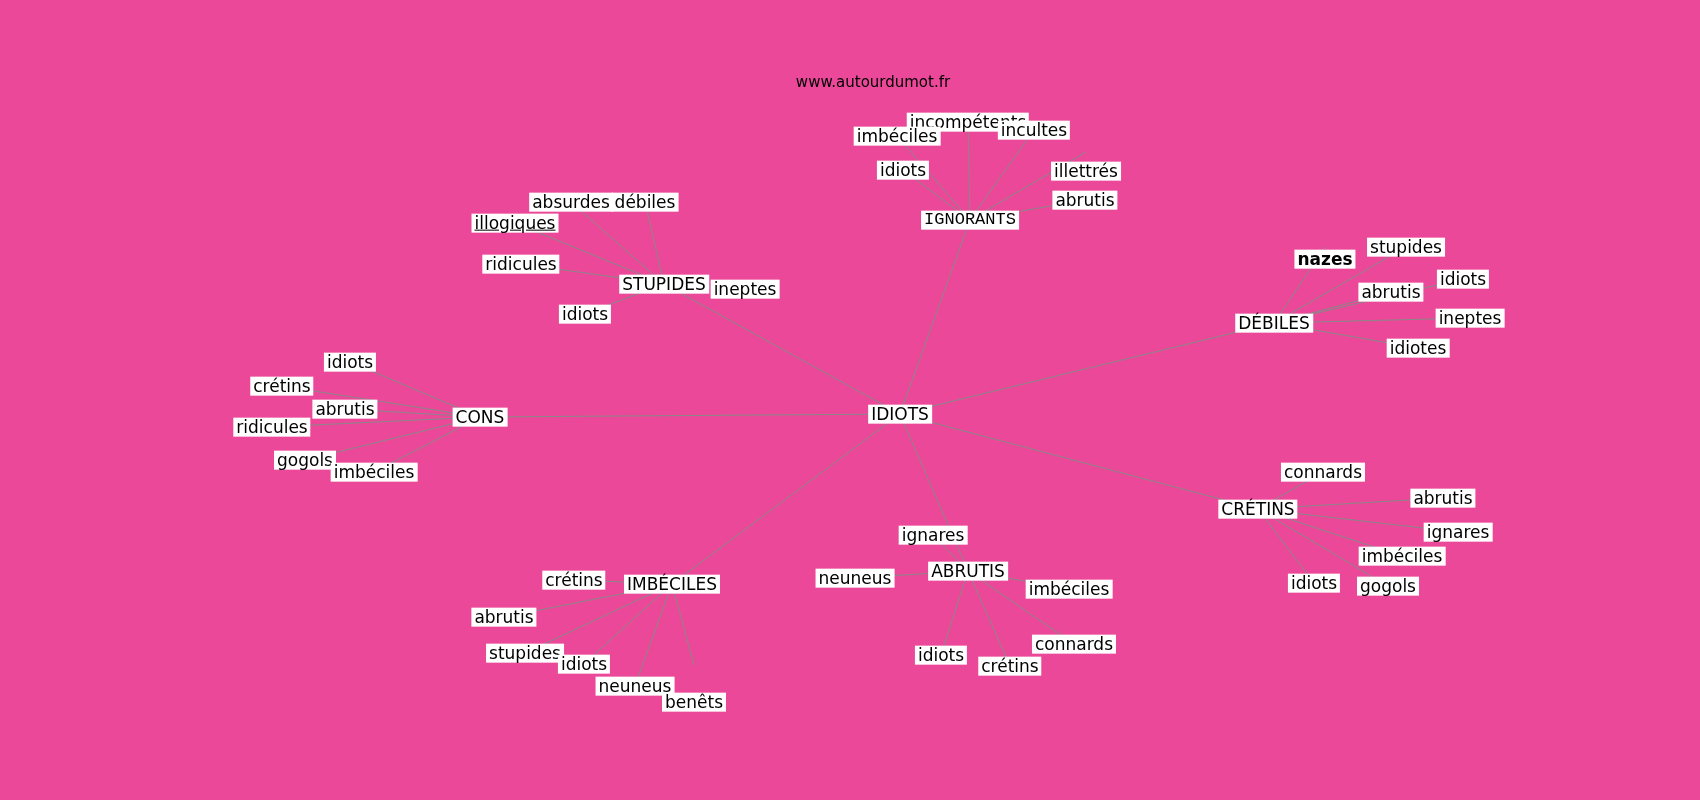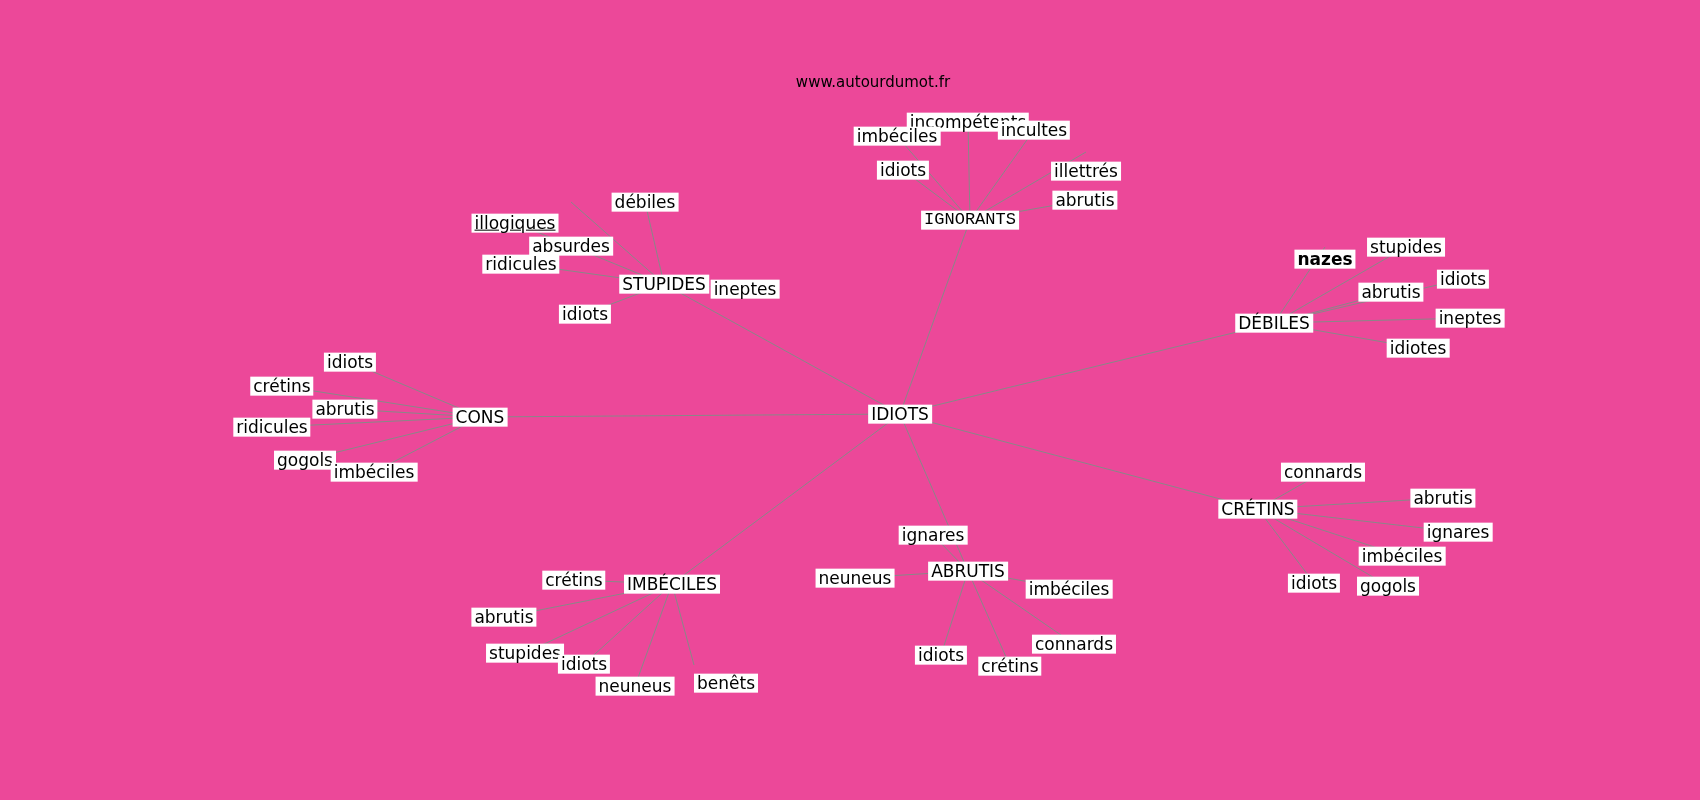--- a/index.html
+++ b/index.html
@@ -105,21 +105,21 @@
     </svg>
   <div class="site-title" style="left:873px; top:82px;">www.autourdumot.fr</div>
   <div id="nodes">
       <div class="node leaf" style="left: 968px; top: 122px;">incompétents</div>
       <div class="node leaf" style="left: 897px; top: 136px;">imbéciles</div>
       <div class="node leaf" style="left: 1034px; top: 130px;">incultes</div>
       <div class="node leaf" style="left: 1086px; top: 152px; margin-top: 19px;">illettrés</div>
       <div class="node leaf" style="left: 903px; top: 170px;">idiots</div>
       <div class="node leaf" style="left: 1085px; top: 200px;">abrutis</div>
       <div class="node hub" style="left: 970px; top: 220px; font-family: Liberation Mono, monospace;">IGNORANTS</div>
-      <div class="node leaf" style="left: 571px; top: 202px; margin-top: 44px;">absurdes</div>
+      <div class="node leaf" style="left: 571px; top: 202px;">absurdes</div>
       <div class="node leaf" style="left: 645px; top: 202px;">débiles</div>
       <div class="node leaf" style="left: 515px; top: 223px; text-decoration: underline;">illogiques</div>
       <div class="node leaf" style="left: 521px; top: 264px; text-align: right;">ridicules</div>
       <div class="node leaf" style="left: 585px; top: 314px;">idiots</div>
       <div class="node leaf" style="left: 745px; top: 289px;">ineptes</div>
       <div class="node hub" style="left: 664px; top: 284px;">STUPIDES</div>
       <div class="node leaf" style="left: 1325px; top: 259px; font-weight: bold;">nazes</div>
       <div class="node leaf" style="left: 1406px; top: 247px;">stupides</div>
       <div class="node leaf" style="left: 1391px; top: 292px;">abrutis</div>
       <div class="node leaf" style="left: 1463px; top: 279px;">idiots</div>
@@ -138,21 +138,21 @@
       <div class="node leaf" style="left: 1458px; top: 532px;">ignares</div>
       <div class="node leaf" style="left: 1402px; top: 556px;">imbéciles</div>
       <div class="node leaf" style="left: 1314px; top: 583px;">idiots</div>
       <div class="node leaf" style="left: 1388px; top: 586px;">gogols</div>
       <div class="node hub" style="left: 1258px; top: 509px;">CRÉTINS</div>
       <div class="node leaf" style="left: 574px; top: 580px;">crétins</div>
       <div class="node leaf" style="left: 504px; top: 617px;">abrutis</div>
       <div class="node leaf" style="left: 525px; top: 653px;">stupides</div>
       <div class="node leaf" style="left: 584px; top: 664px;">idiots</div>
       <div class="node leaf" style="left: 635px; top: 686px;">neuneus</div>
-      <div class="node leaf" style="left: 694px; top: 683px; margin-left: 32px;">benêts</div>
+      <div class="node leaf" style="left: 694px; top: 702px;">benêts</div>
       <div class="node hub" style="left: 672px; top: 584px;">IMBÉCILES</div>
       <div class="node leaf" style="left: 933px; top: 535px;">ignares</div>
       <div class="node leaf" style="left: 855px; top: 578px;">neuneus</div>
       <div class="node leaf" style="left: 1069px; top: 589px;">imbéciles</div>
       <div class="node leaf" style="left: 1074px; top: 644px;">connards</div>
       <div class="node leaf" style="left: 941px; top: 655px;">idiots</div>
       <div class="node leaf" style="left: 1010px; top: 666px;">crétins</div>
       <div class="node hub" style="left: 968px; top: 571px;">ABRUTIS</div>
       <div class="node center" style="left: 900px; top: 414px;">IDIOTS</div>
     </div>

